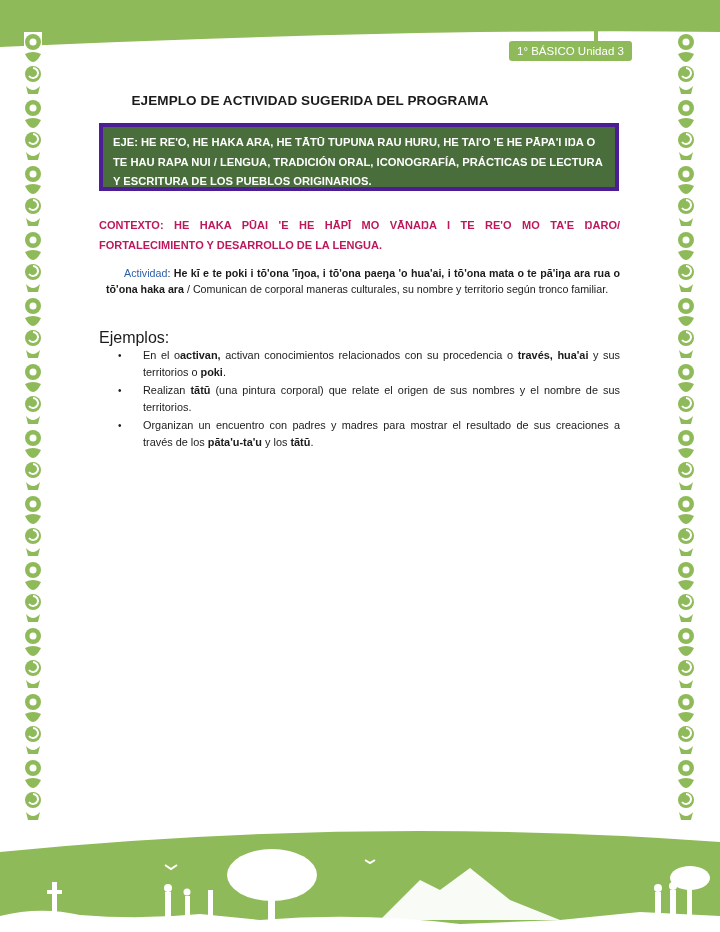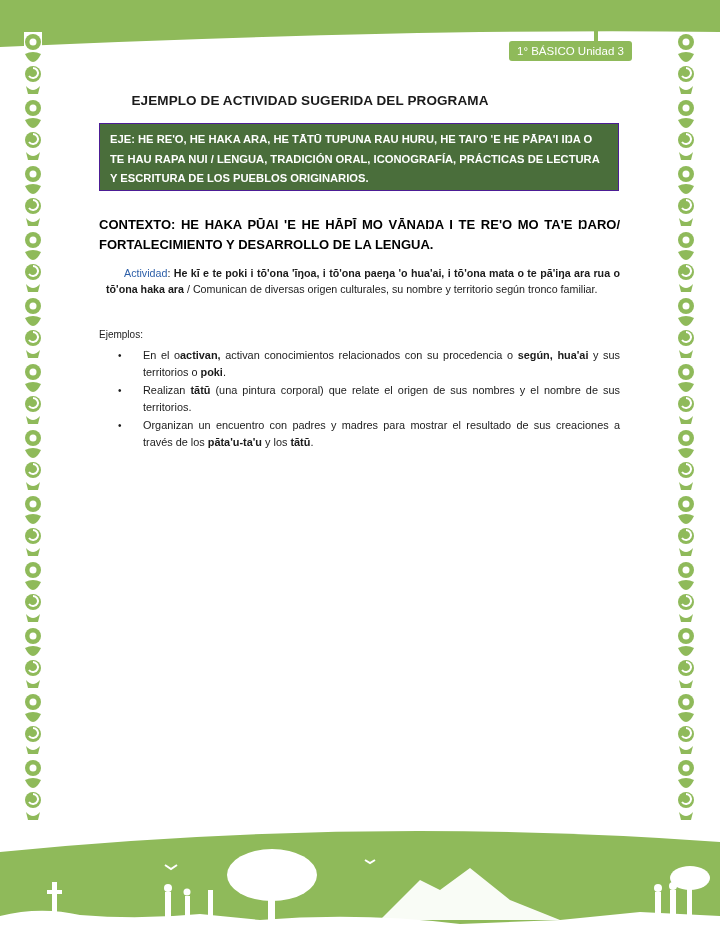--- a/index.html
+++ b/index.html
@@ -18,36 +18,36 @@
     background:#8fba5a; color:#ffffff; font-size:11.5px; line-height:20px;
     border-radius:3px;
   }
   .unit-stem { position:absolute; left:594px; top:30px; width:4px; height:12px; background:#8fba5a; }
   .page-title {
     position:absolute; left:0; top:93px; width:620px; text-align:center;
     font-weight:bold; font-size:13.5px; color:#1b1b1b; letter-spacing:0.1px;
   }
   .eje-box {
     position:absolute; left:99px; top:123px; width:520px; height:68px;
-    background:#4a6e3b; border:1px solid #4c1d95; box-sizing:border-box;
+    background:#4a6e3b; border:4px solid #4c1d95; box-sizing:border-box;
     padding:6px 10px; color:#ffffff; font-weight:bold; font-size:11.2px; line-height:19.5px;
   }
   .contexto {
     position:absolute; left:99px; top:215px; width:521px;
-    color:#000000; font-weight:bold; font-size:13px; line-height:20px;
+    color:#be185d; font-weight:bold; font-size:11px; line-height:20px;
     text-align:justify; text-align-last:left;
   }
   .actividad {
     position:absolute; left:106px; top:266px; width:514px;
     font-size:10.7px; line-height:15.5px; color:#1b1b1b; text-align:justify;
   }
   .act-label { color:#2d5fa8;margin-left:18px; }
   .b { font-weight:bold; }
   .ejemplos-label {
-    position:absolute; left:99px; top:329px; font-size:10px; color:#1b1b1b;
+    position:absolute; left:99px; top:329px; font-size:16px; color:#1b1b1b;
   }
   .ejemplos-list {
     position:absolute; left:114px; top:347px; width:506px; margin:0; padding:0; list-style:none;
     font-size:10.9px; line-height:17px; color:#1b1b1b;
   }
   .ejemplos-list li { position:relative; padding-left:29px; margin-bottom:1px; text-align:justify; }
   .bullet { position:absolute; left:4px; top:0; font-size:10px; }
 </style>
 </head>
 <body>
@@ -79,29 +79,29 @@
 
 <div class="page-title">EJEMPLO DE ACTIVIDAD SUGERIDA DEL PROGRAMA</div>
 
 <div class="eje-box">
   <span>EJE: HE RE'O, HE HAKA ARA, HE TĀTŪ TUPUNA RAU HURU, HE TAI'O 'E HE PĀPA'I IŊA O TE HAU RAPA NUI / LENGUA, TRADICIÓN ORAL, ICONOGRAFÍA, PRÁCTICAS DE LECTURA Y ESCRITURA DE LOS PUEBLOS ORIGINARIOS.</span>
 </div>
 
 <div class="contexto">CONTEXTO: HE HAKA PŪAI 'E HE HĀPĪ MO VĀNAŊA I TE RE'O MO TA'E ŊARO/ FORTALECIMIENTO Y DESARROLLO DE LA LENGUA.</div>
 
 <div class="actividad">
-  <span class="act-label">Actividad</span><span>: </span><span class="b">He kī e te poki i tō'ona 'īŋoa, i tō'ona paeŋa 'o hua'ai, i tō'ona mata o te pā'iŋa ara rua o tō'ona haka ara</span><span> / </span><span>Comunican de diversas origen culturales, su nombre y territorio según tronco familiar.</span>
+  <span class="act-label">Actividad</span><span>: </span><span class="b">He kī e te poki i tō'ona 'īŋoa, i tō'ona paeŋa 'o hua'ai, i tō'ona mata o te pā'iŋa ara rua o tō'ona haka ara</span><span> / </span><span>Comunican de corporal maneras culturales, su nombre y territorio según tronco familiar.</span>
 </div>
 
 <div class="ejemplos-label">Ejemplos:</div>
 
 <ul class="ejemplos-list">
   <li>
     <span class="bullet">•</span>
-    <span>En el o</span><span class="b">activan,</span><span> activan conocimientos relacionados con su procedencia o </span><span class="b">según</span><span class="b">, </span><span class="b">hua'ai</span><span> y sus territorios o </span><span class="b">poki</span><span>.</span>
+    <span>En el o</span><span class="b">activan,</span><span> activan conocimientos relacionados con su procedencia o </span><span class="b">través</span><span class="b">, </span><span class="b">hua'ai</span><span> y sus territorios o </span><span class="b">poki</span><span>.</span>
   </li>
   <li>
     <span class="bullet">•</span>
     <span>Realizan </span><span class="b">tātū</span><span> (una pintura corporal) que relate el origen de sus nombres y el nombre de sus territorios.</span>
   </li>
   <li>
     <span class="bullet">•</span>
     <span>Organizan un encuentro con padres y madres para mostrar el resultado de sus creaciones a través de los </span><span class="b">pāta'u-ta'u</span><span> y los </span><span class="b">tātū</span><span>.</span>
   </li>
 </ul>

